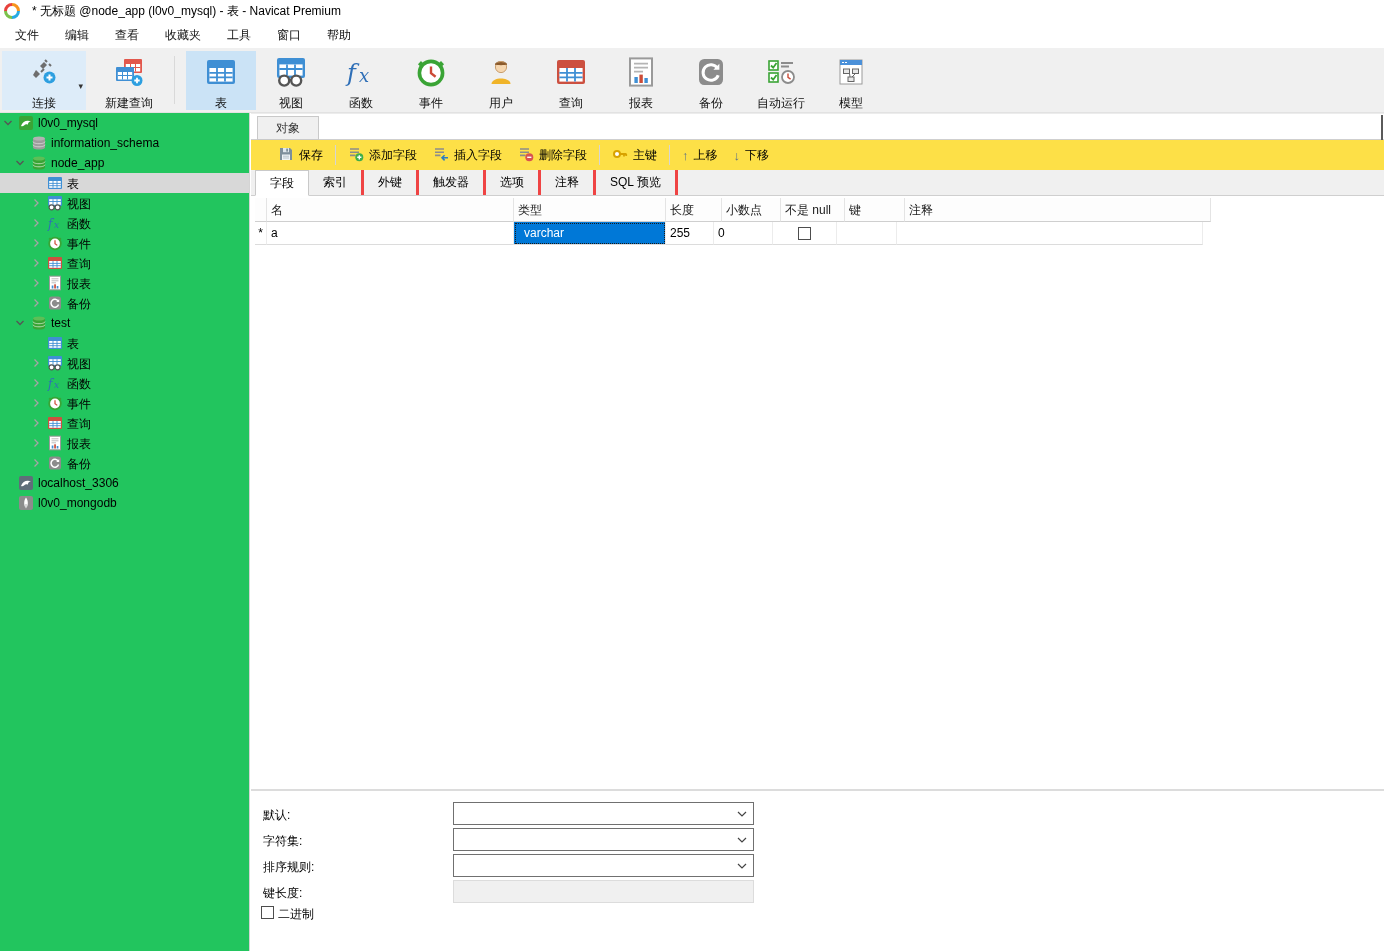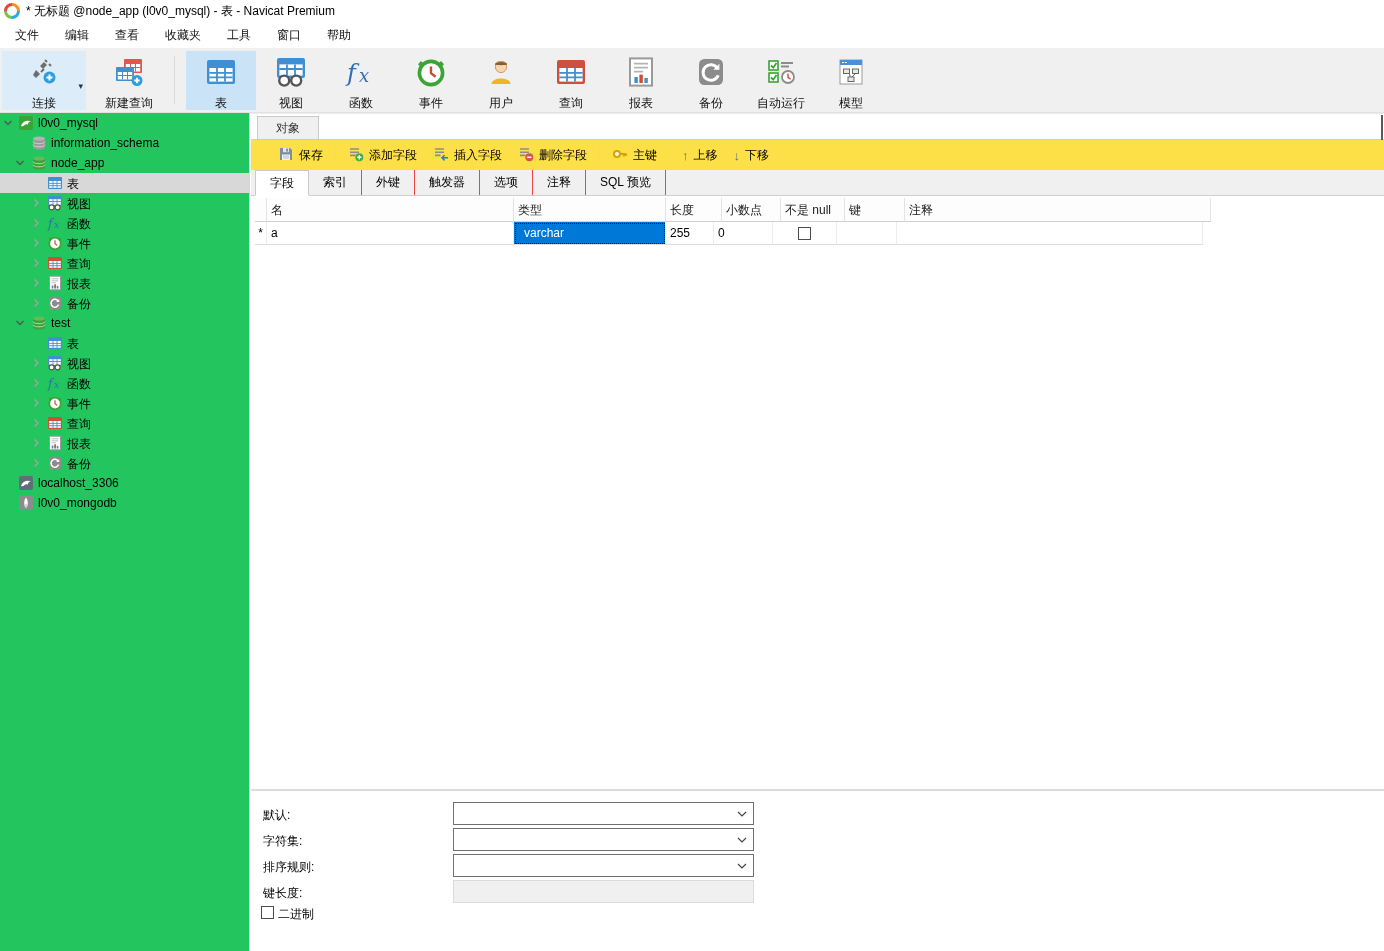--- a/index.html
+++ b/index.html
@@ -5,21 +5,21 @@
   * { margin:0; padding:0; box-sizing:border-box; }
   html,body { background:#fff; }
   body {
     width:1384px; height:951px; position:relative; overflow:hidden;
     font-family:"Liberation Sans","DejaVu Sans",sans-serif; font-size:12px; color:#000;
   }
   .abs { position:absolute; }
 
   
   .titlebar { left:0; top:0; width:1384px; height:22px; background:#fff; display:flex; align-items:center; padding-left:4px; }
-  .titlebar .title { margin-left:6px; font-size:12px; color:#000; }
+  .titlebar .title { margin-left:12px; font-size:12px; color:#000; }
   .menubar { left:0; top:22px; width:1384px; height:26px; background:#fff; display:flex; align-items:center; padding-left:2px; }
   .menu-item { padding:4px 13px; color:#111; }
 
   
   .main-toolbar { left:0; top:48px; width:1384px; height:65px; background:#f0f0f0; border-bottom:1px solid #e2e2e2; }
   .tb-btn { position:absolute; top:3px; height:59px; width:70px; display:flex; flex-direction:column; align-items:center; justify-content:flex-start; padding-top:5px; }
   .tb-btn .lbl { margin-top:4px; font-size:12px; color:#111; white-space:nowrap; }
   .tb-btn.hl { background:#ddecf9; }
   .tb-btn.sel { background:#cbe3f6; }
   .tb-sep { position:absolute; top:8px; width:1px; height:48px; background:#d9d9d9; }
@@ -41,21 +41,21 @@
   .dark-line { left:1381px; top:115px; width:2px; height:75px; background:#5a5a5a; }
 
   
   .doc-toolbar { left:251px; top:140px; width:1133px; height:30px; background:#fde047; display:flex; align-items:center; padding-left:19px; }
   .dtb-btn { display:flex; align-items:center; gap:5px; padding:4px 8px; color:#000; white-space:nowrap; }
   .dtb-sep { width:1px; height:20px; background:#d5d5d5; margin:0 4px; }
   .arrow-glyph { font-size:13px; color:#5c7186; }
 
   
   .field-tabs { left:251px; top:170px; width:1133px; height:26px; background:#f0f0f0; border-bottom:1px solid #cfcfcf; display:flex; align-items:flex-end; padding-left:4px; }
-  .ftab { height:25px; display:flex; align-items:center; padding:0 14px; color:#000; border-right:1px solid #ef4444; background:#f0f0f0; }
+  .ftab { height:25px; display:flex; align-items:center; padding:0 14px; color:#000; border-right:3px solid #ef4444; background:#f0f0f0; }
   .ftab.active { background:#fff; border:1px solid #c9c9c9; border-bottom:1px solid #fff; margin-bottom:-1px; height:26px; }
 
   
   .grid { left:255px; top:198px; width:956px; }
   .g-row { display:flex; }
   .g-head .g-cell { height:24px; background:#fdfdfd; border-bottom:1px solid #cfcfcf; border-right:1px solid #e4e4e4; padding:4px 0 0 4px; color:#1a1a1a; white-space:nowrap; overflow:hidden; }
   .g-data .g-cell { height:23px; border-bottom:1px solid #dcdcdc; border-right:1px solid #ececec; padding:4px 0 0 4px; white-space:nowrap; overflow:hidden; }
   .g-cell.marker { text-align:center; padding-left:0; }
   .g-cell.selblue { background:#0078d7; color:#fff; outline:1px dotted #1a1a1a; outline-offset:-2px; padding-left:10px; }
   .g-cell.ckcell { display:flex; align-items:center; justify-content:center; padding:0; }

